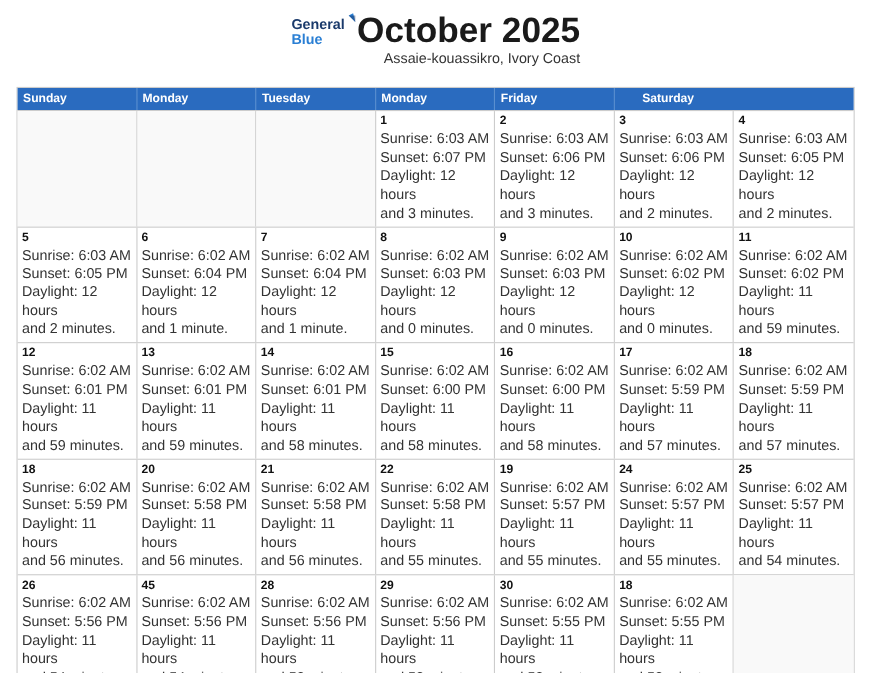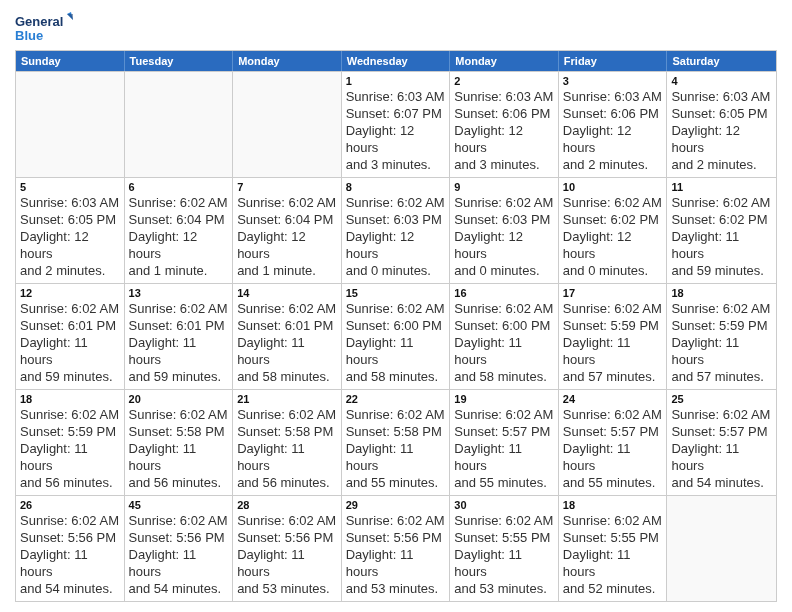--- a/index.html
+++ b/index.html
@@ -12,23 +12,23 @@
     }
     .page {
       width: 792px;
       height: 612px;
       padding: 10px 15px;
       display: flex;
       flex-direction: column;
     }
     .header {
       display: flex;
-      justify-content: space-between;
+      justify-content: center;
       align-items: flex-start;
-      margin-bottom: 4px;
+      margin-bottom: 19px;
     }
     .logo {
       display: flex;
       align-items: center;
       gap: 4px;
     }
     .title-block {
       text-align: right;
     }
     .month-title {
@@ -53,21 +53,21 @@
       background: #2a6bbf;
     }
     .cal-header-cell {
       color: #fff;
       font-size: 11px;
       font-weight: bold;
       padding: 4px 5px;
       text-align: left;
       border-right: 1px solid #5a8fd0;
     }
-    .cal-header-cell:last-child { border-right: none; }
+    .cal-header-cell:last-child { border-right: none; margin-left: 20px; }
     .cal-body {
       flex: 1;
       display: flex;
       flex-direction: column;
     }
     .cal-row {
       display: grid;
       grid-template-columns: repeat(7, 1fr);
       flex: 1;
       border-top: 1px solid #ccc;
@@ -101,28 +101,31 @@
 <div class="page">
   <div class="header">
     <div class="logo">
   <svg width="60" height="36" viewBox="0 0 60 36">
     <text x="0" y="16" font-size="13" font-weight="bold" font-family="Arial" fill="#1a3a6b">General</text>
     <text x="0" y="30" font-size="13" font-weight="bold" font-family="Arial" fill="#2a7fd4">Blue</text>
     <polygon points="52,4 58,10 56,2" fill="#2a7fd4"></polygon>
     <polygon points="52,4 58,10 58,4" fill="#1a3a6b" opacity="0.5"></polygon>
   </svg>
 </div>
+    <div class="title-block">
+      <div class="month-title">October 2025</div>
+      <div class="subtitle">Assaie-kouassikro, Ivory Coast</div>
+    </div>
   </div>
 
   <div class="calendar">
     <div class="cal-header">
     <div class="cal-header-cell">Sunday</div>
+        <div class="cal-header-cell">Monday</div>
         <div class="cal-header-cell">Tuesday</div>
-        <div class="cal-header-cell">Monday</div>
-        <div class="cal-header-cell">Wednesday</div>
         <div class="cal-header-cell">Monday</div>
         <div class="cal-header-cell">Friday</div>
         <div class="cal-header-cell">Saturday</div>
       </div>
     <div class="cal-body">
     <div class="cal-row">
           <div class="cal-cell empty"></div>
           <div class="cal-cell empty"></div>
           <div class="cal-cell empty"></div>
           <div class="cal-cell">

